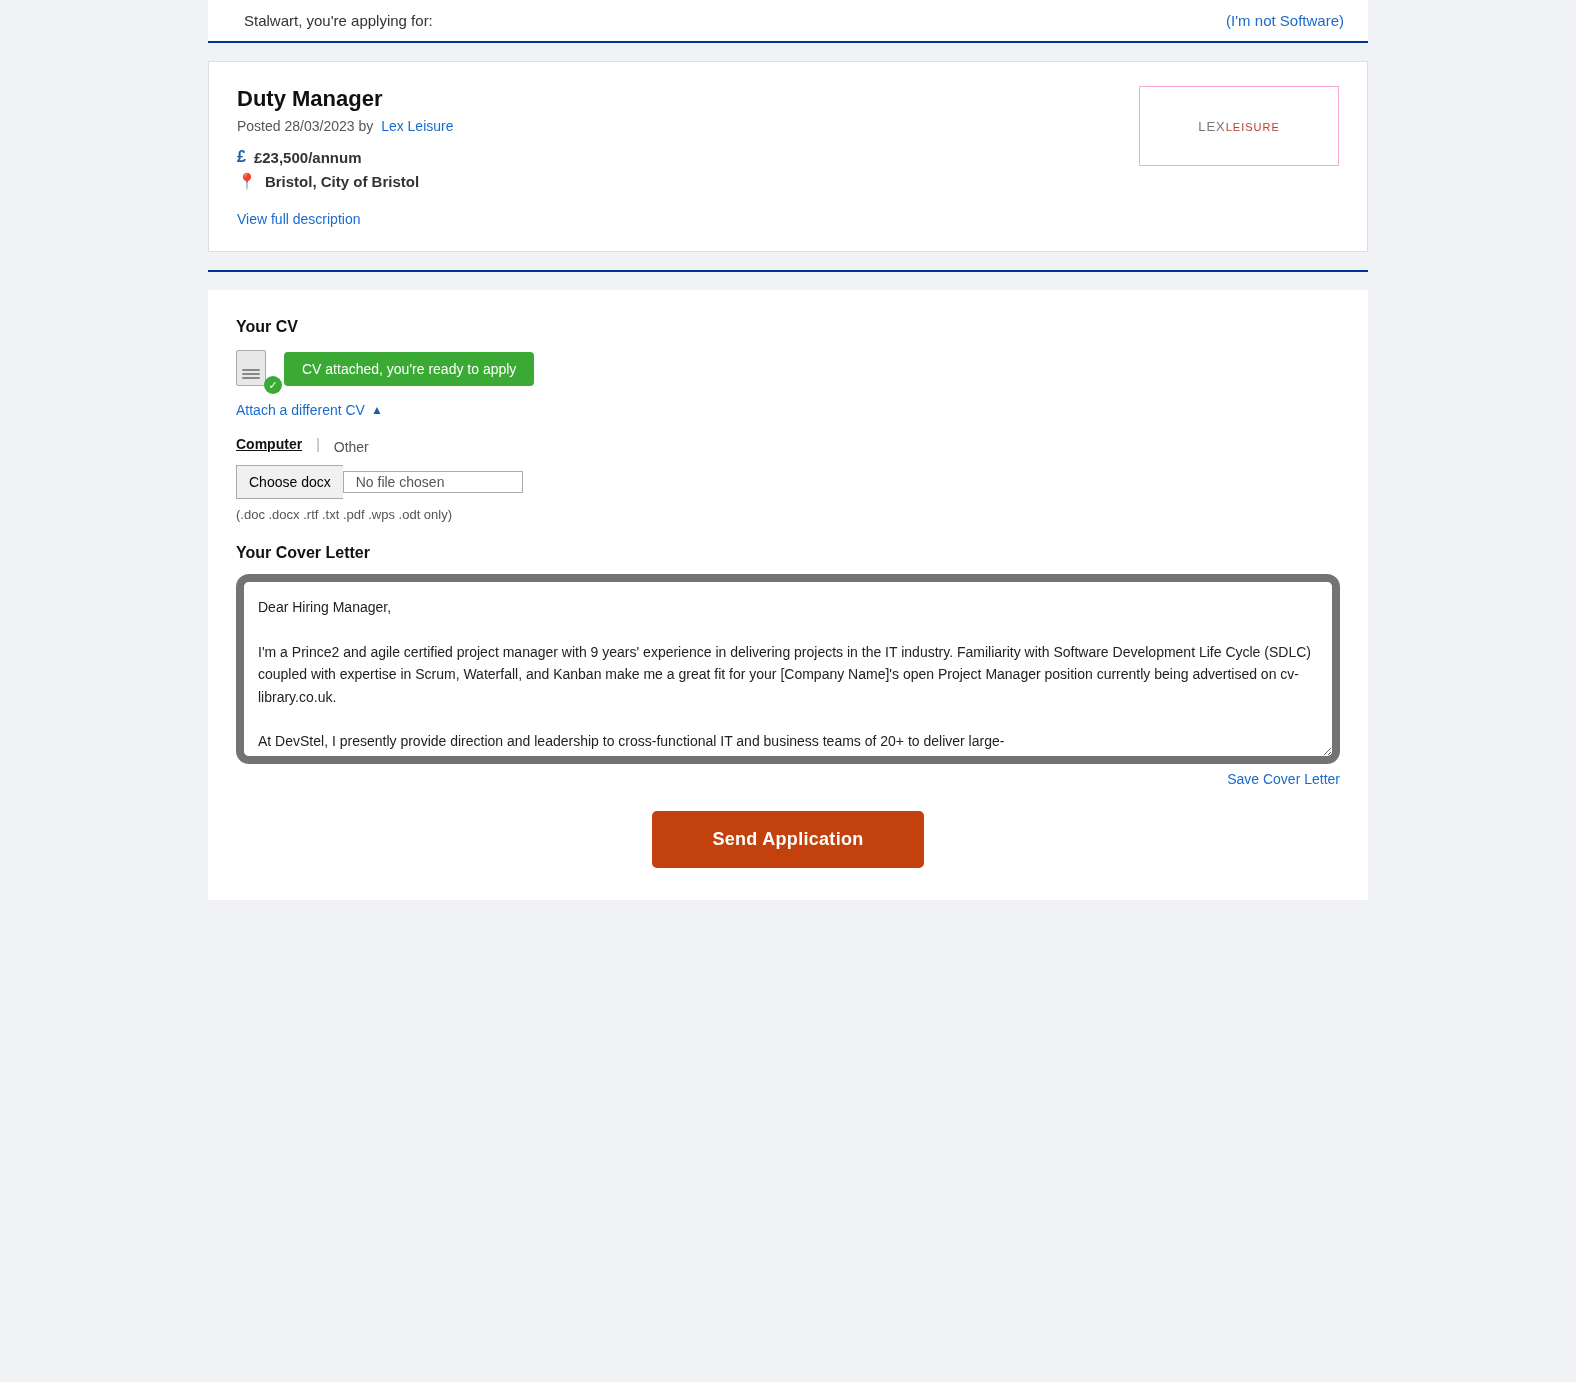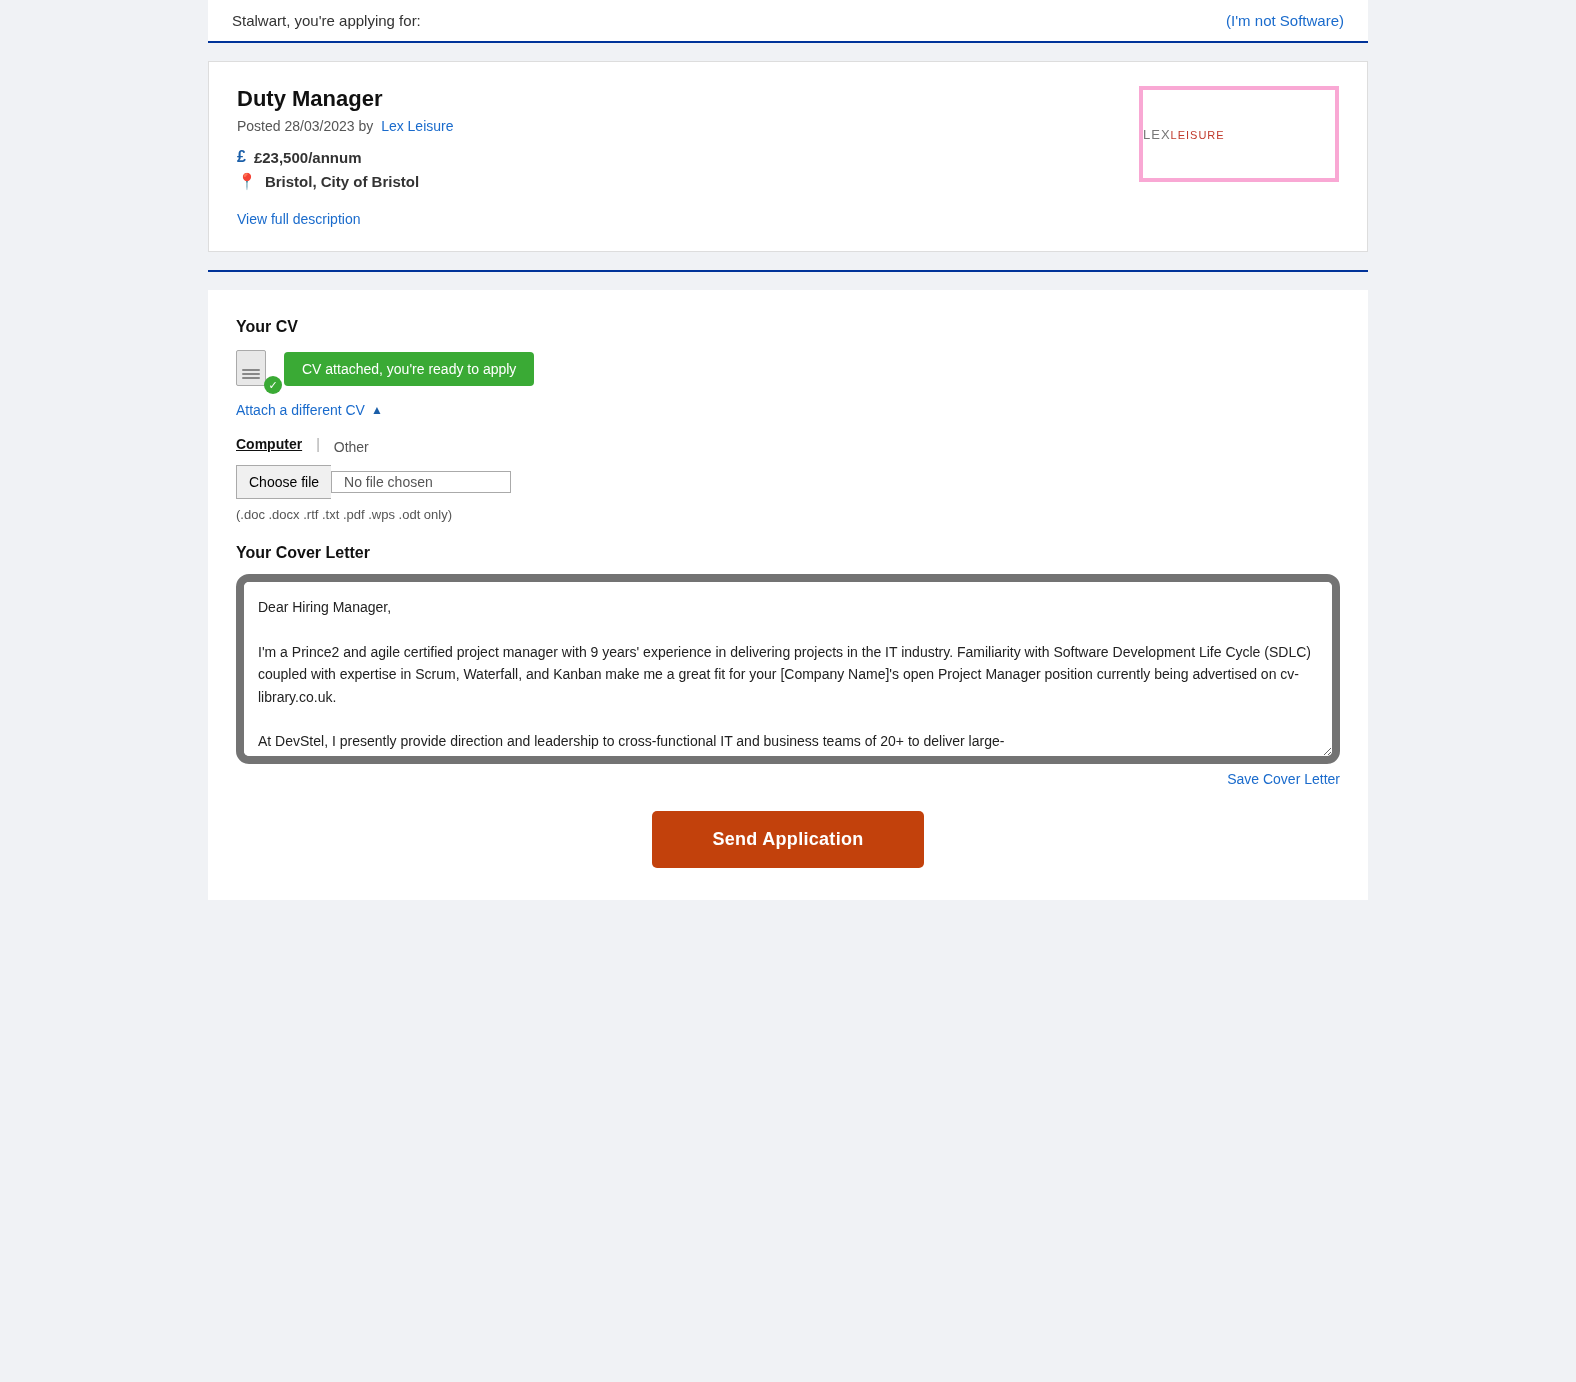--- a/index.html
+++ b/index.html
@@ -20,20 +20,21 @@
       background: #fff;
       display: flex;
       justify-content: space-between;
       align-items: center;
       padding: 12px 24px;
       border-bottom: 2px solid #003399;
     }
     .top-bar-left {
       font-size: 15px;
       color: #333;
+      margin-left: 12px;
     }
     .top-bar-right {
       font-size: 15px;
       color: #1a6bcc;
     }
     
     .job-card {
       background: #fff;
       margin: 18px 0;
       padding: 24px 28px;
@@ -72,26 +73,27 @@
     .icon-salary { color: #1a5ea8; }
     .icon-location { color: #1a5ea8; }
     .view-description {
       color: #1a6bcc;
       font-size: 14px;
       text-decoration: none;
       display: inline-block;
       margin-top: 14px;
     }
     .company-logo-box {
-      border: 4px solid #f9a8d4;
+      border: 1px solid #f9a8d4;
       width: 200px;
       min-width: 160px;
-      height: 96px;
-      display: flex;
-      align-items: center;
+      height: 80px;
+      display: flex;
+      align-items: center;
+      justify-content: center;
       flex-shrink: 0;
     }
     .company-logo-text {
       font-size: 13px;
       color: #333;
       letter-spacing: 1px;
     }
     .logo-lex { color: #777; font-weight: normal; }
     .logo-leisure { color: #c0392b; font-weight: normal; }
 
@@ -345,21 +347,21 @@
       <span class="arrow">▲</span>
     </div>
 
     <div class="source-tabs">
       <span class="source-tab-active">Computer</span>
       <span class="source-tab-divider">|</span>
       <span class="source-tab-other">Other</span>
     </div>
 
     <div class="file-input-row">
-      <button class="choose-file-btn">Choose file</button>
+      <button class="choose-file-btn">Choose docx</button>
       <div class="file-name-display">No file chosen</div>
     </div>
 
     <div class="file-types-hint">(.doc .docx .rtf .txt .pdf .wps .odt only)</div>
 
     
     <div class="cover-letter-label">Your Cover Letter</div>
 
     <textarea class="cover-letter-textarea" spellcheck="true" style="">Dear Hiring Manager,
 

